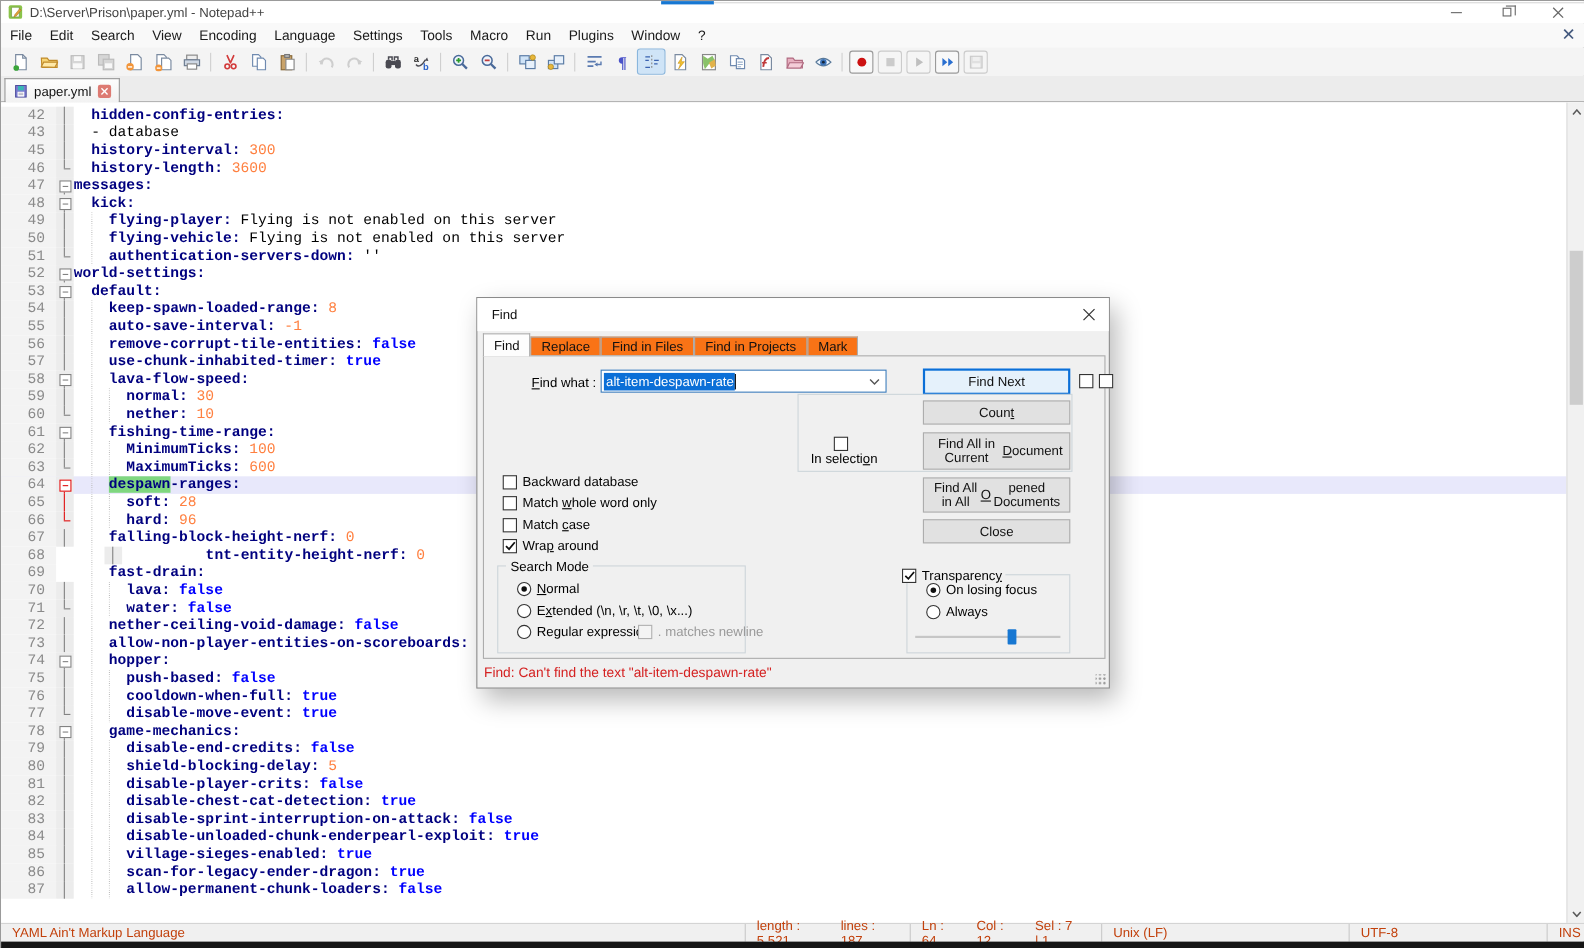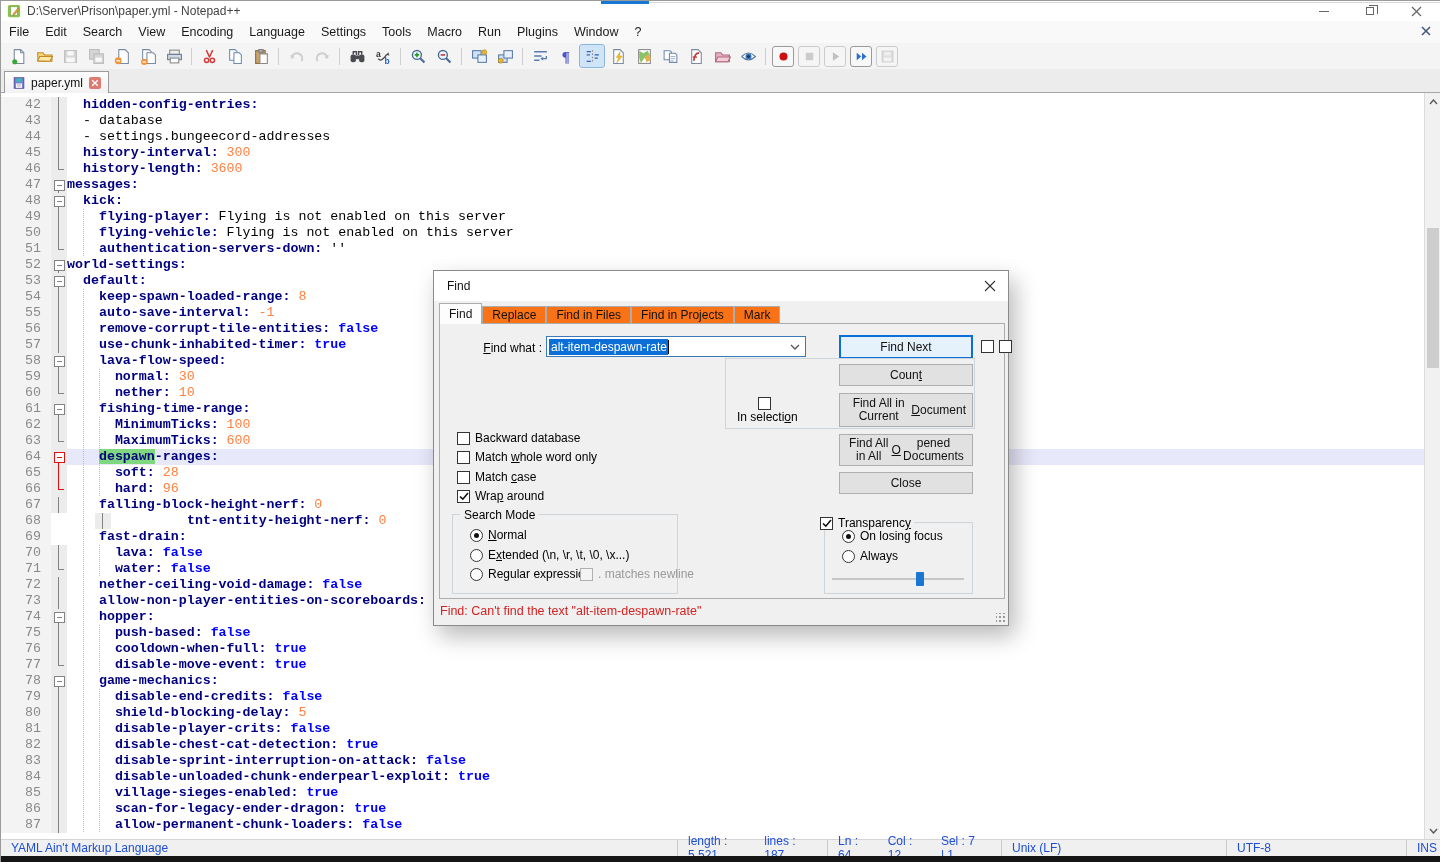--- a/index.html
+++ b/index.html
@@ -65,21 +65,21 @@
   .tok-hl { color:#00007f; font-weight:bold; background:#7fd77f; }
 
   
   #vscroll { position:absolute; right:1px; top:0; width:16px; height:746px; background:#f1f1f1; border-left:1px solid #dcdcdc; }
   .sb-arrow { position:absolute; left:0; width:16px; height:17px; display:flex; align-items:center; justify-content:center; }
   .sb-arrow svg { width:9px; height:6px; }
   .sb-arrow polyline { fill:none; stroke:#5a5a5a; stroke-width:1.4; }
   #vthumb { position:absolute; left:2px; top:135px; width:12px; height:140px; background:#cdcdcd; }
 
   
-  #statusbar { position:absolute; left:0; top:838px; width:1440px; height:17px; background:#f0f0f0; border-top:1px solid #d4d4d4; display:flex; font-size:12px; color:#1d4ed8; }
+  #statusbar { position:absolute; left:0; top:838px; width:1440px; height:17px; background:#f0f0f0; border-top:1px solid #d4d4d4; display:flex; font-size:12px; color:#c2410c; }
   .sb-panel { height:100%; display:flex; align-items:center; padding-left:10px; border-right:1px solid #c9c9c9; }
   .sb-panel span { margin-right:22px; }
   #sb-doctype { flex:1; }
   #sb-size { width:150px; } #sb-pos { width:174px; } #sb-eol { width:225px; } #sb-enc { width:180px; } #sb-ins { width:34px; border-right:none; }
   #bottomstrip { position:absolute; left:0; top:855px; width:1440px; height:7px; background:#151515; }
 
   
   #find-dialog { position:absolute; left:432px; top:269px; width:576px; height:356px; background:#f0f0f0; border:1px solid #8a8a8a; box-shadow:6px 10px 22px rgba(0,0,0,.28); font-size:12px; }
   #fd-titlebar { position:absolute; left:0; top:0; width:100%; height:30px; background:#ffffff; }
   #fd-title { position:absolute; left:13px; top:8px; font-size:12px; color:#111; }
@@ -411,21 +411,20 @@
             <line x1="8.5" y1="1.5" x2="1.5" y2="8.5"></line>
           </svg>
       </span>
     </div>
   </div>
 
   <div id="editor">
     <div id="lines">
         <div class="ln-row"><span class="ln-num">42</span><span class="ln-fold fold-cont"></span><span class="ln-code"><span class="tok-k">  hidden-config-entries:</span></span></div>
         <div class="ln-row"><span class="ln-num">43</span><span class="ln-fold fold-cont"></span><span class="ln-code"><span class="tok-p">  - database</span></span></div>
-        <div class="ln-row"><span class="ln-num">44</span><span class="ln-fold fold-cont"></span><span class="ln-code"><span class="tok-p">  - settings.bungeecord-addresses</span></span></div>
         <div class="ln-row"><span class="ln-num">45</span><span class="ln-fold fold-cont"></span><span class="ln-code"><span class="tok-k">  history-interval:</span><span class="tok-n"> 300</span></span></div>
         <div class="ln-row"><span class="ln-num">46</span><span class="ln-fold fold-end"></span><span class="ln-code"><span class="tok-k">  history-length:</span><span class="tok-n"> 3600</span></span></div>
         <div class="ln-row"><span class="ln-num">47</span><span class="ln-fold fold-box"></span><span class="ln-code"><span class="tok-k">messages:</span></span></div>
         <div class="ln-row"><span class="ln-num">48</span><span class="ln-fold fold-box"></span><span class="ln-code"><span class="tok-k">  kick:</span></span></div>
         <div class="ln-row" style="background-image: linear-gradient(rgb(185, 185, 185) 1px, transparent 1px); background-size: 1px 2px; background-position: 82px 0px; background-repeat: repeat-y;"><span class="ln-num">49</span><span class="ln-fold fold-cont"></span><span class="ln-code"><span class="tok-k">    flying-player:</span><span class="tok-p"> Flying is not enabled on this server</span></span></div>
         <div class="ln-row" style="background-image: linear-gradient(rgb(185, 185, 185) 1px, transparent 1px); background-size: 1px 2px; background-position: 82px 0px; background-repeat: repeat-y;"><span class="ln-num">50</span><span class="ln-fold fold-cont"></span><span class="ln-code"><span class="tok-k">    flying-vehicle:</span><span class="tok-p"> Flying is not enabled on this server</span></span></div>
         <div class="ln-row" style="background-image: linear-gradient(rgb(185, 185, 185) 1px, transparent 1px); background-size: 1px 2px; background-position: 82px 0px; background-repeat: repeat-y;"><span class="ln-num">51</span><span class="ln-fold fold-end"></span><span class="ln-code"><span class="tok-k">    authentication-servers-down:</span><span class="tok-p"> ''</span></span></div>
         <div class="ln-row"><span class="ln-num">52</span><span class="ln-fold fold-box"></span><span class="ln-code"><span class="tok-k">world-settings:</span></span></div>
         <div class="ln-row"><span class="ln-num">53</span><span class="ln-fold fold-box"></span><span class="ln-code"><span class="tok-k">  default:</span></span></div>
         <div class="ln-row" style="background-image: linear-gradient(rgb(185, 185, 185) 1px, transparent 1px); background-size: 1px 2px; background-position: 82px 0px; background-repeat: repeat-y;"><span class="ln-num">54</span><span class="ln-fold fold-cont"></span><span class="ln-code"><span class="tok-k">    keep-spawn-loaded-range:</span><span class="tok-n"> 8</span></span></div>

